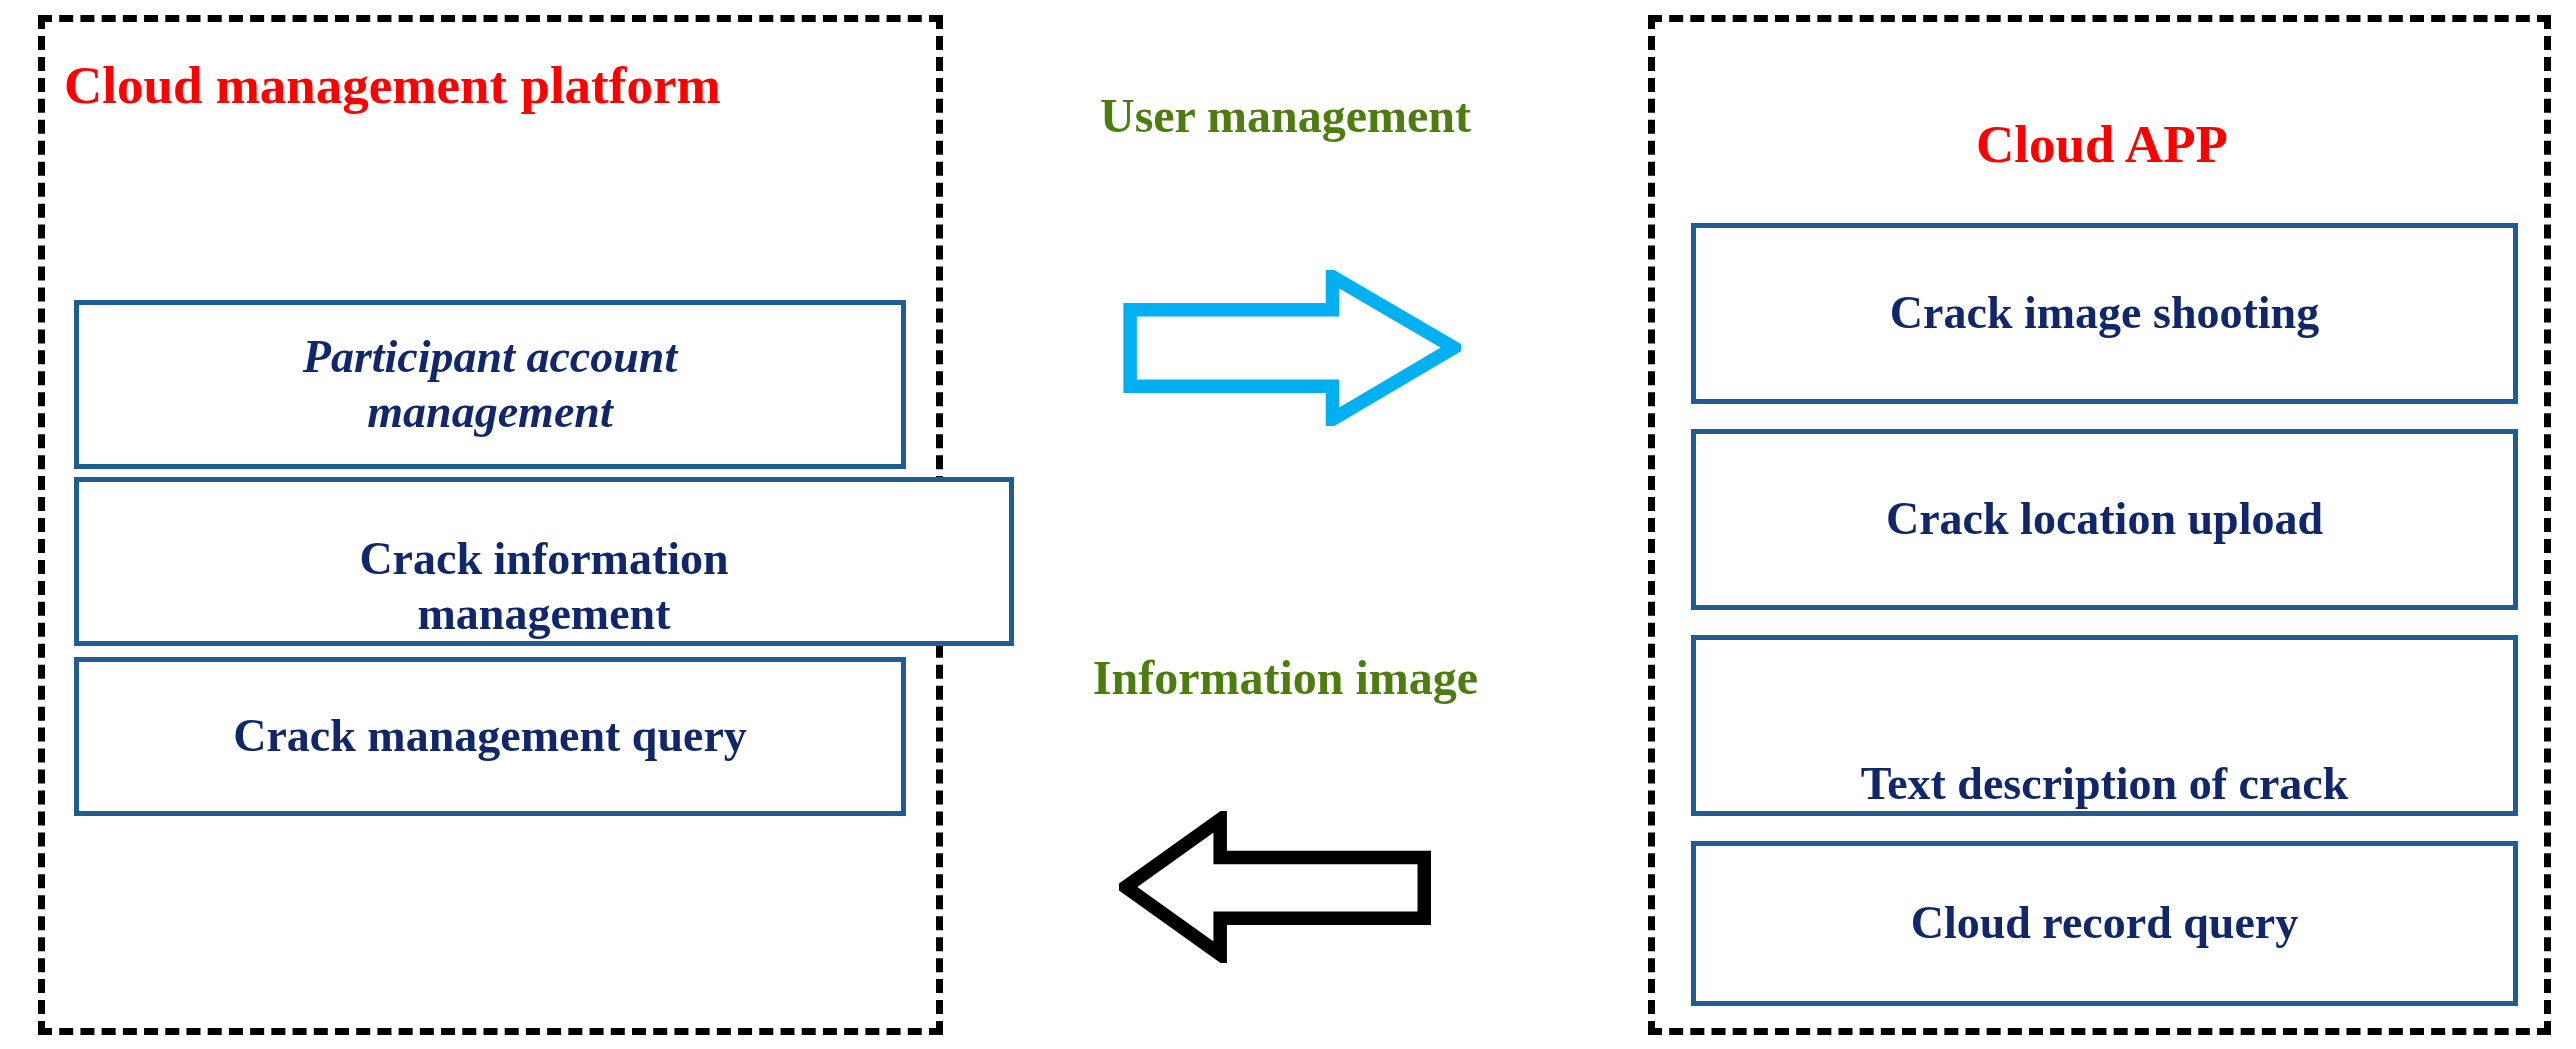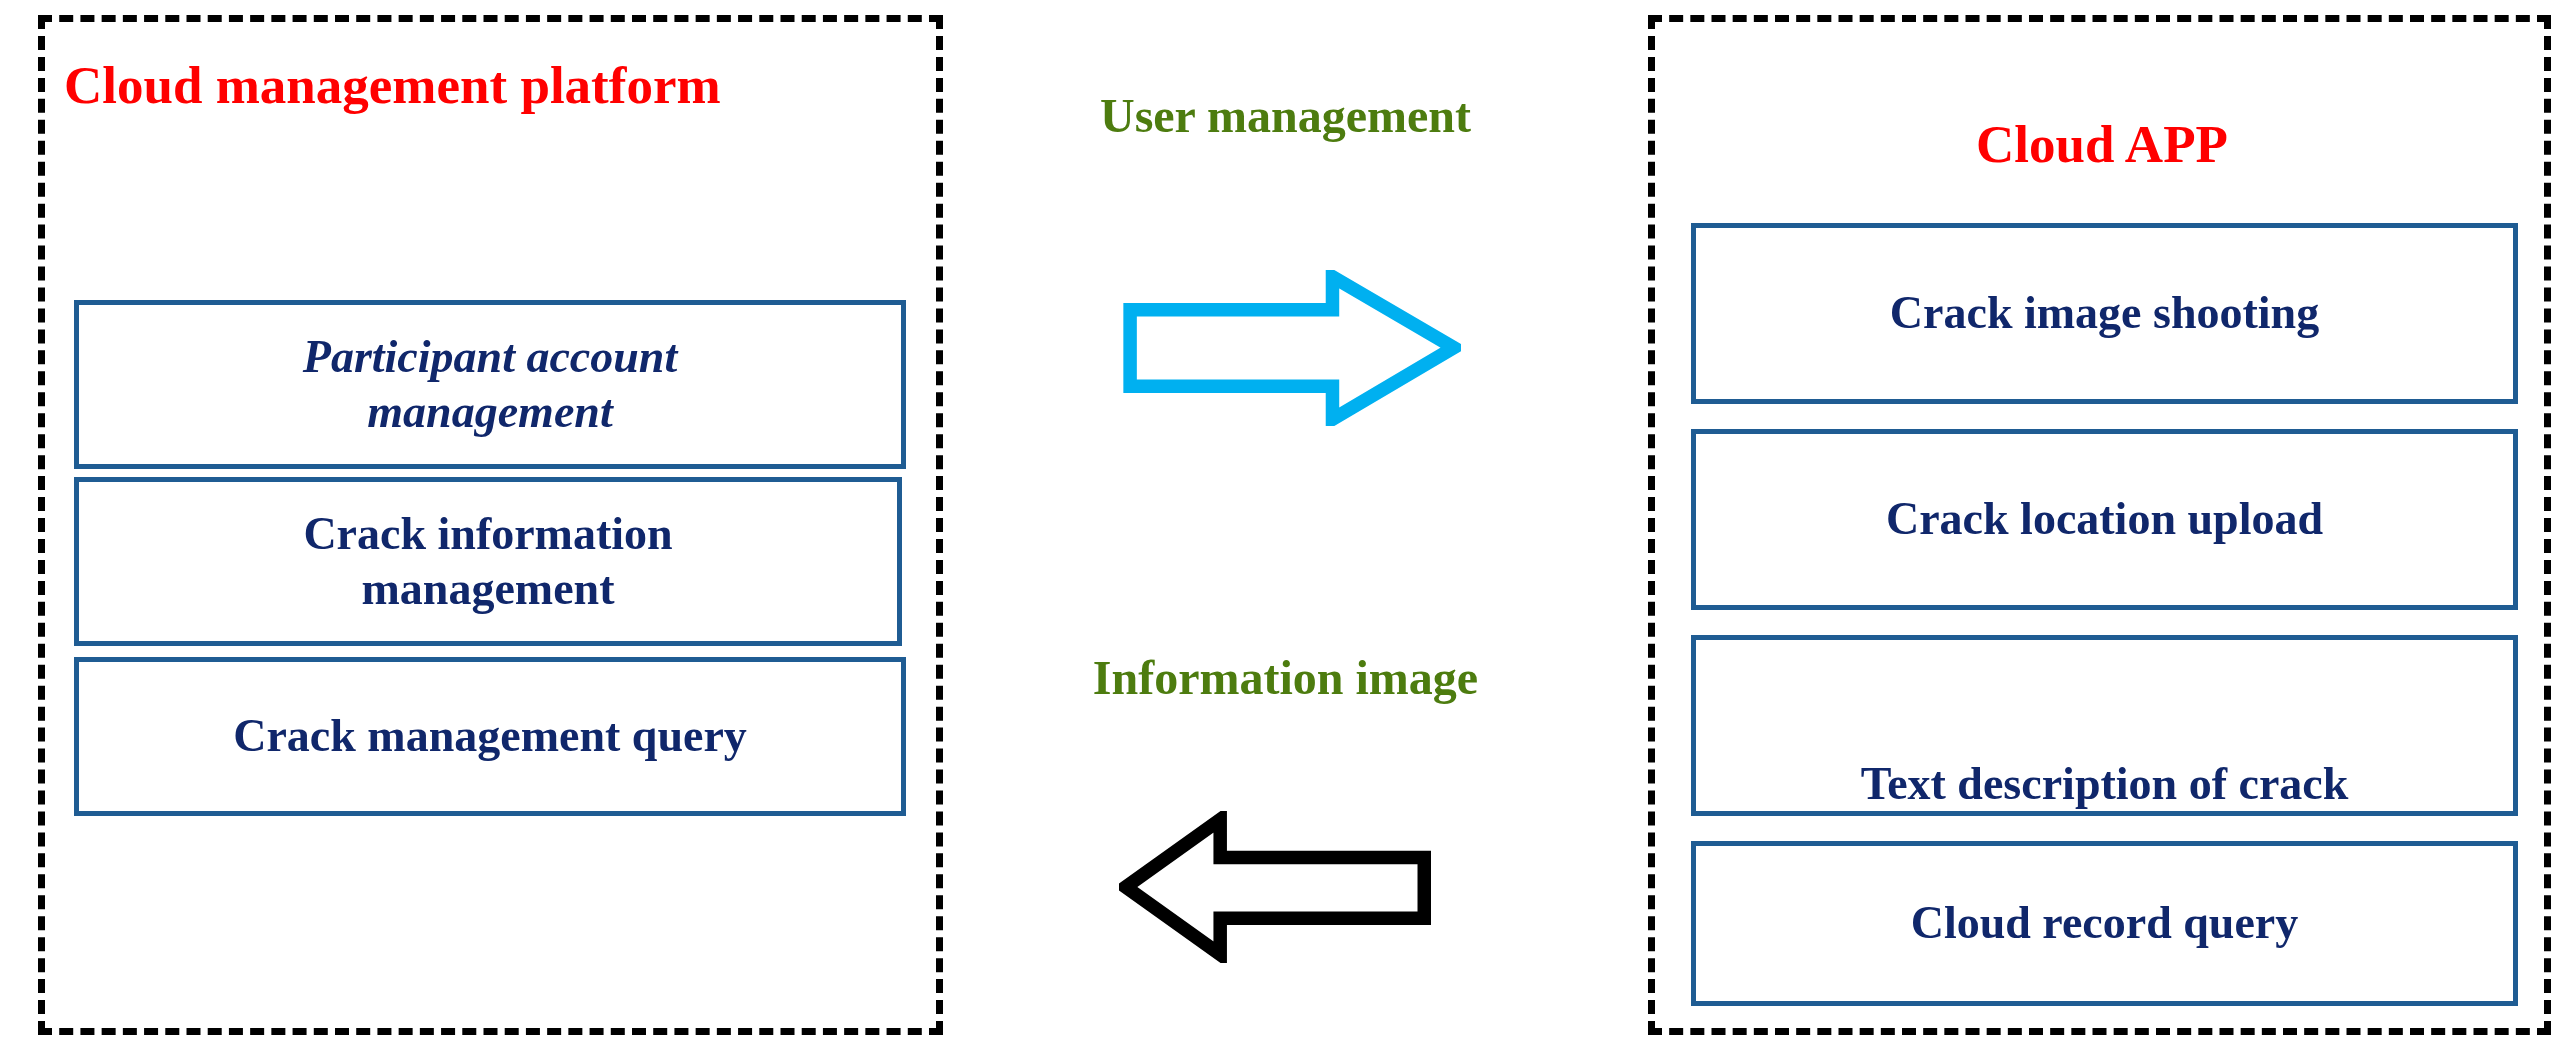--- a/index.html
+++ b/index.html
@@ -75,21 +75,21 @@
   .feature-label {
     color: #10276B;
     font-weight: bold;
     font-size: 46px;
     line-height: 1.18;
     padding: 0 11.8px;
   }
 
   
   #box-participant-account { left: 74px;  top: 300px; width: 832px; height: 169px; font-style: italic; }
-  #box-crack-info-mgmt     { left: 74px;  top: 477px; width: 828px; height: 169px; }
+  #box-crack-info-mgmt     { left: 74px;  top: 477px; width: 940px; height: 169px; align-items: flex-end; }
   #box-crack-info-query    { left: 74px;  top: 657px; width: 832px; height: 159px; }
 
   
   #box-crack-image-shoot   { left: 1691px; top: 223px; width: 827px; height: 181px; }
   #box-crack-location      { left: 1691px; top: 429px; width: 827px; height: 181px; }
   #box-text-description    { left: 1691px; top: 635px; width: 827px; height: 181px; align-items: flex-end; }
   #box-crack-record-query  { left: 1691px; top: 841px; width: 827px; height: 165px; }
 
   
   .connector-label {

